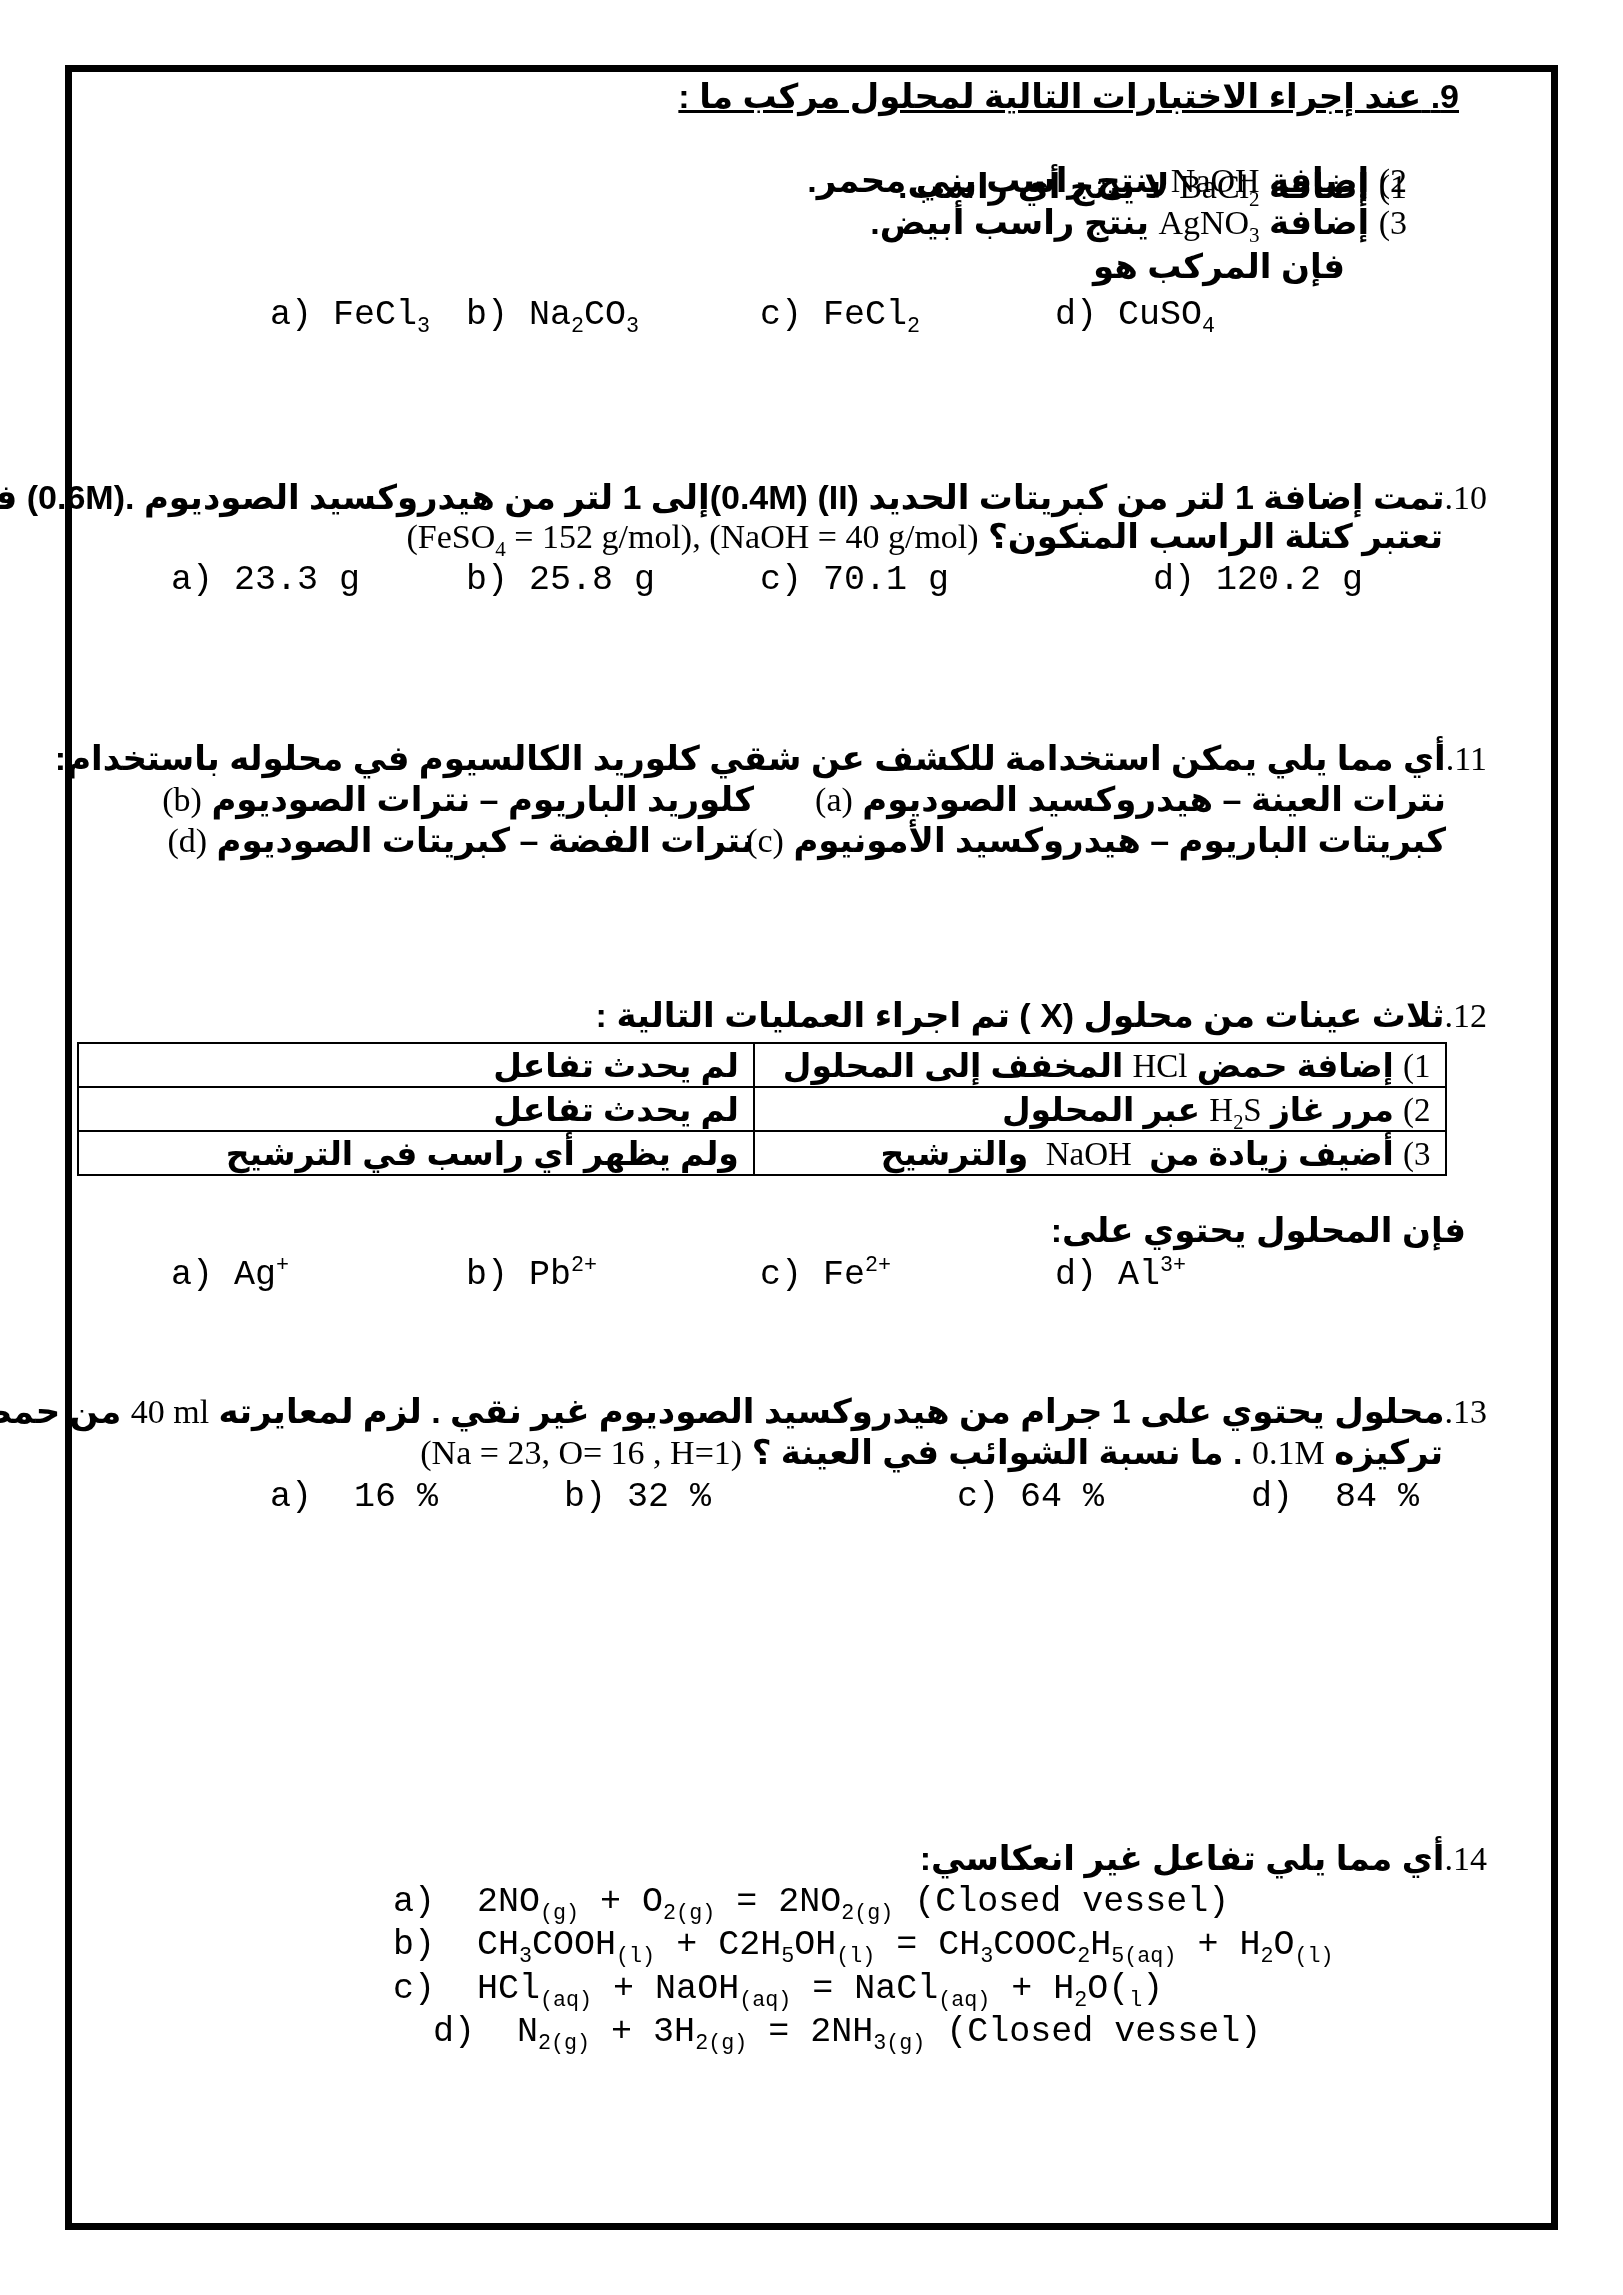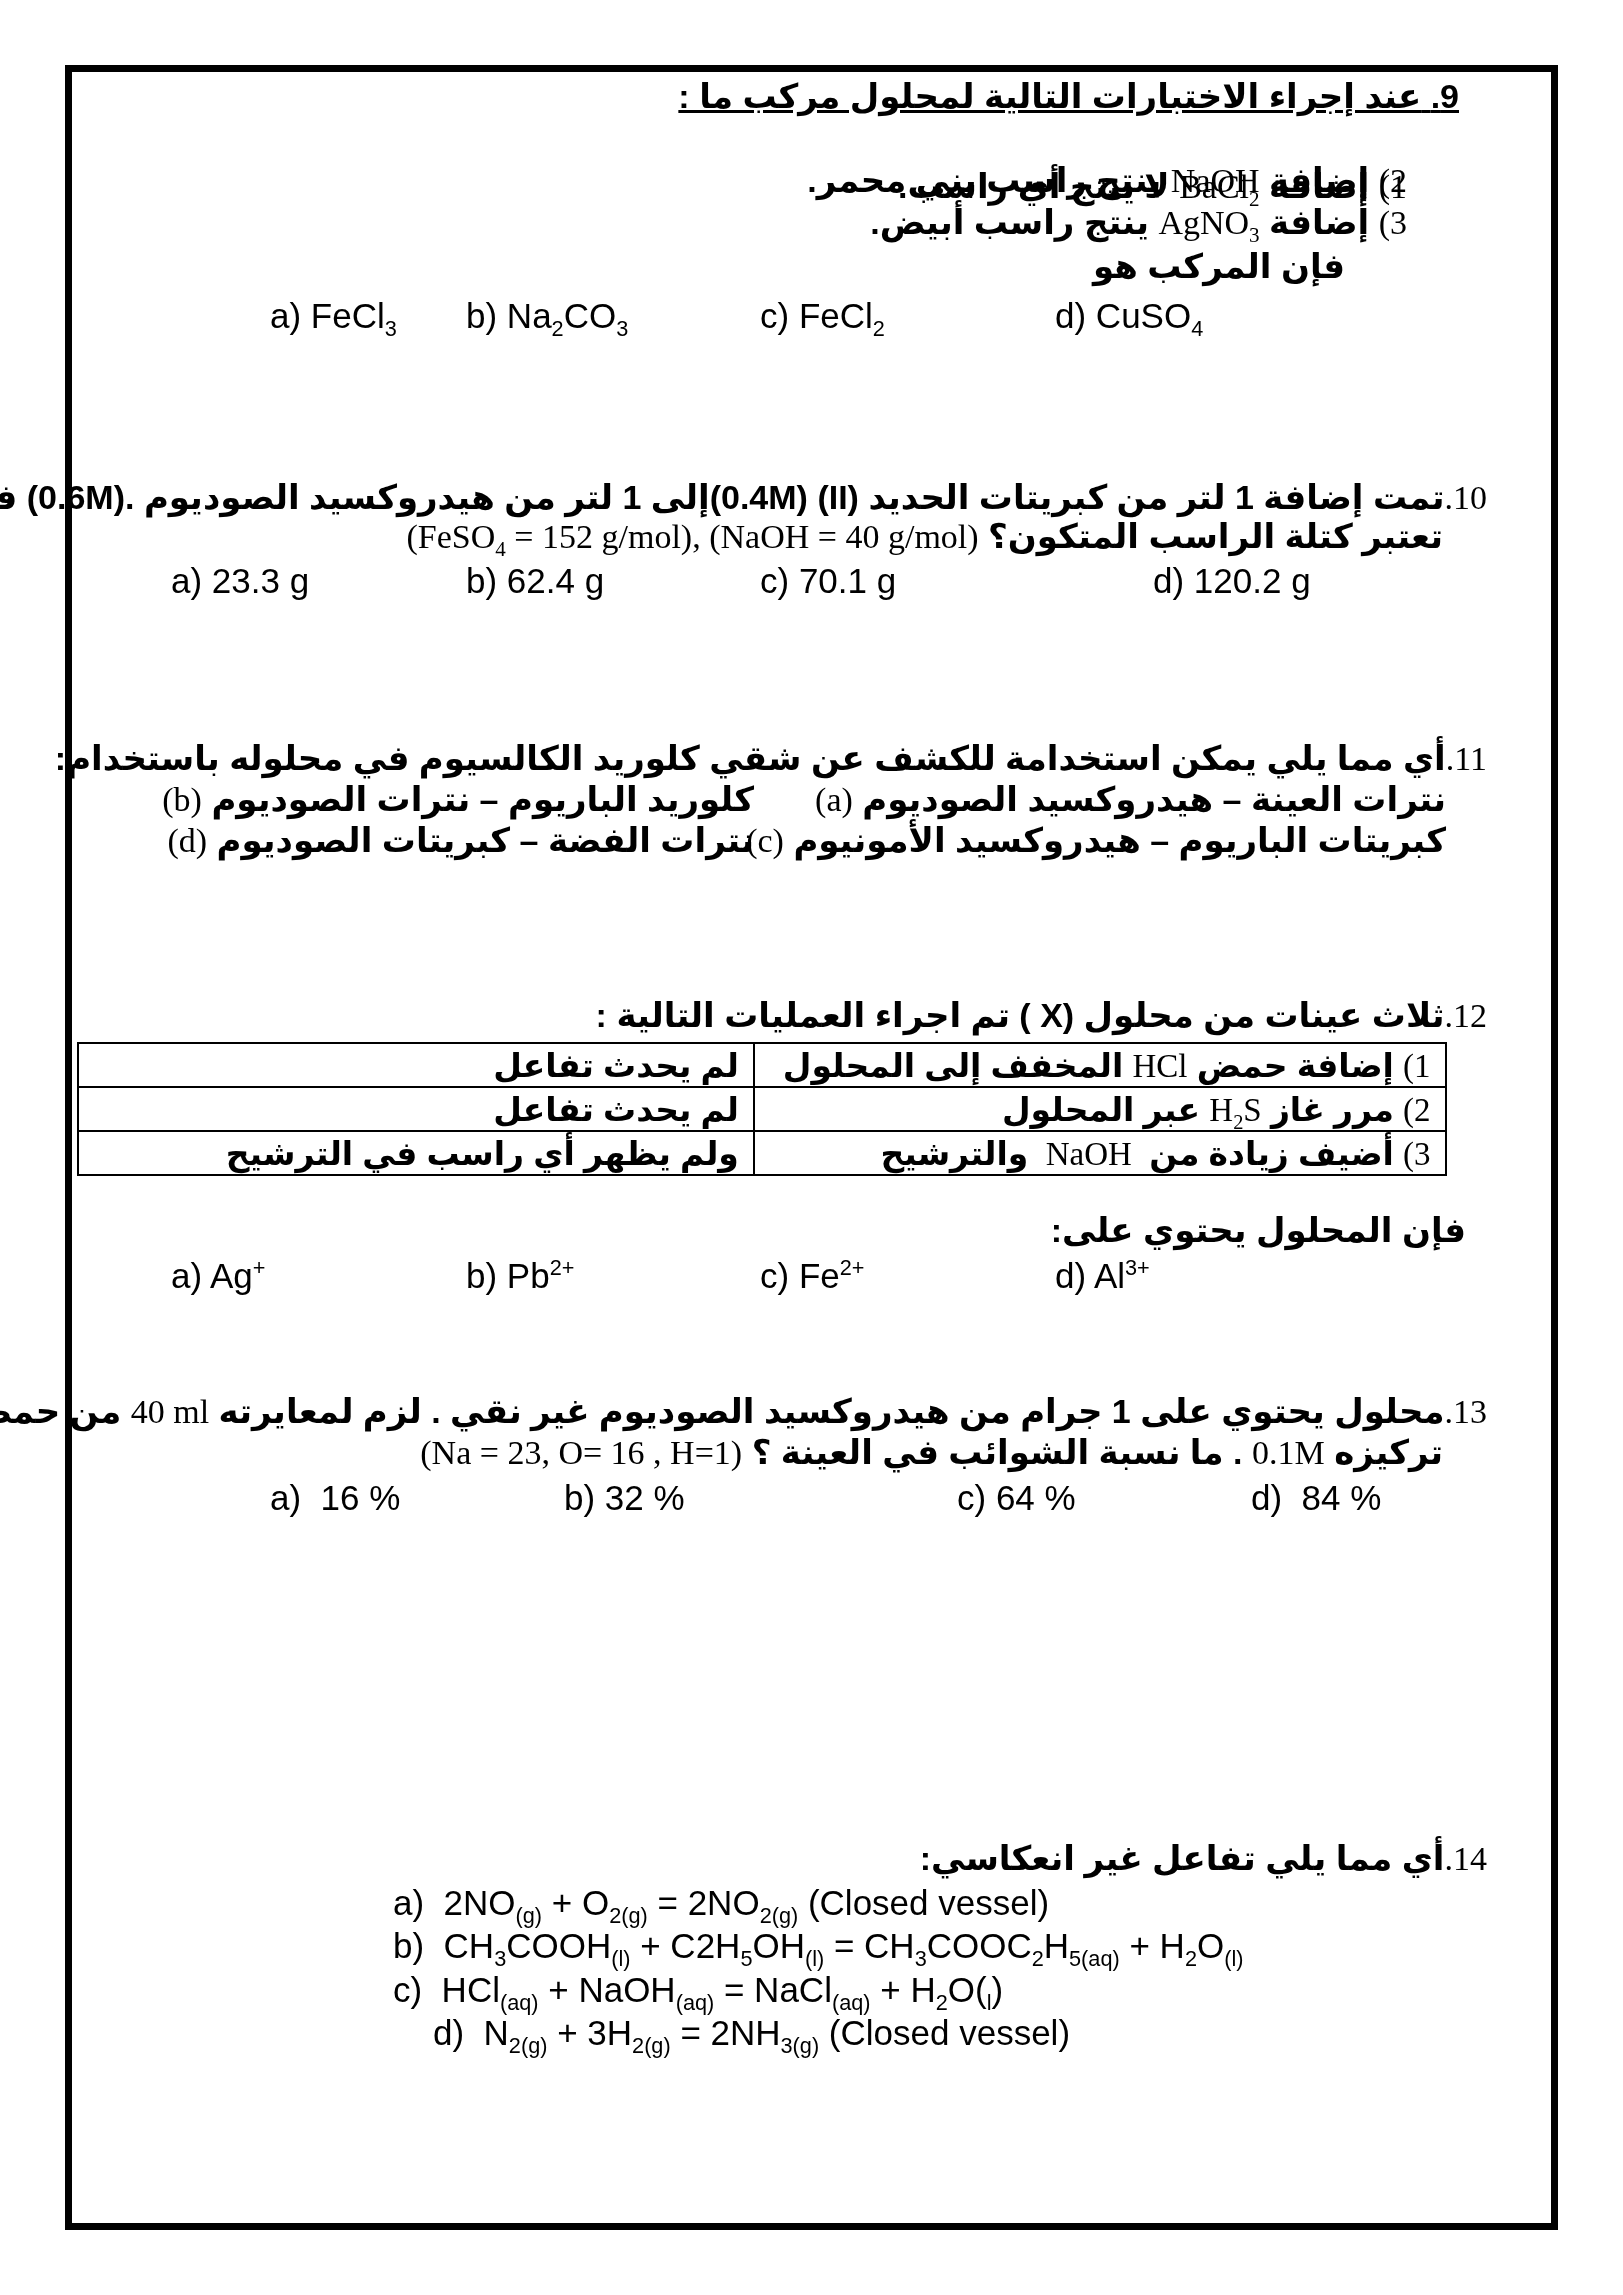--- a/index.html
+++ b/index.html
@@ -4,21 +4,21 @@
 <style>
   html, body { margin: 0; padding: 0; background: #ffffff; }
   body { width: 1623px; height: 2295px; position: relative; overflow: hidden;
          font-family: "Liberation Serif", "DejaVu Serif", serif; color: #000; }
   .frame { position: absolute; left: 65px; top: 65px; width: 1493px; height: 2165px;
            border: 7.9px solid #000; box-sizing: border-box; }
   .ar { font-family: "Liberation Sans", "DejaVu Sans", sans-serif; font-weight: bold; }
   .line { position: absolute; white-space: nowrap; font-size: 34px; line-height: 39px; }
   .rtl { direction: rtl; text-align: right; unicode-bidi: plaintext; }
   .opt { position: absolute; white-space: nowrap; font-size: 35px; line-height: 39px;
-         font-family: Liberation Sans, sans-serif; }
+         font-family: Liberation Mono, monospace; }
   sub, sup { font-size: 0.62em; line-height: 0; }
   table.obs { position: absolute; left: 77px; top: 1042px; width: 1370px;
               border-collapse: collapse; direction: rtl; }
   table.obs td { border: 2px solid #000; height: 42px; font-size: 33px;
                  padding: 0 14.4px; vertical-align: middle; white-space: nowrap; }
   table.obs td.c1 { width: 661px; border-left-width: 1.3px; }
   table.obs tr td { border-top-width: 2.6px; border-bottom-width: 2.6px; }
   .lat { font-family: "Liberation Serif", "DejaVu Serif", serif; font-weight: normal; }
 </style>
 </head>
@@ -56,21 +56,21 @@
 <div class="opt" style="left:1055px; top:296px;"><span>d)</span> <span>CuSO</span><sub>4</sub></div>
 
 <div class="line ar rtl" style="right:136px; top:478px;">
   <span class="lat">10.</span><span>تمت إضافة 1 لتر من كبريتات الحديد (II)  (0.4M)إلى 1 لتر من هيدروكسيد الصوديوم .(0.6M) فأي مما يلي</span>
 </div>
 <div class="line ar rtl" style="right:180px; top:517px;">
   <span>تعتبر كتلة الراسب  المتكون؟</span>
   <span class="lat" dir="ltr"><span>(FeSO</span><sub>4</sub><span> = 152 g/mol), (NaOH = 40 g/mol)</span></span>
 </div>
 <div class="opt" style="left:171px; top:561px;"><span>a)</span> <span>23.3 g</span></div>
-<div class="opt" style="left:466px; top:561px;"><span>b)</span> <span>62.4 g</span></div>
+<div class="opt" style="left:466px; top:561px;"><span>b)</span> <span>25.8 g</span></div>
 <div class="opt" style="left:760px; top:561px;"><span>c)</span> <span>70.1 g</span></div>
 <div class="opt" style="left:1153px; top:561px;"><span>d)</span> <span>120.2 g</span></div>
 
 <div class="line ar rtl" style="right:136px; top:739px;">
   <span class="lat">11.</span><span>أي مما يلي يمكن استخدامة  للكشف  عن شقي  كلوريد الكالسيوم في محلوله باستخدام:</span>
 </div>
 <div class="line ar rtl" style="right:177px; top:780px;">
   <span class="lat">(a)</span>
   <span>نترات العينة – هيدروكسيد الصوديوم</span>
 </div>

